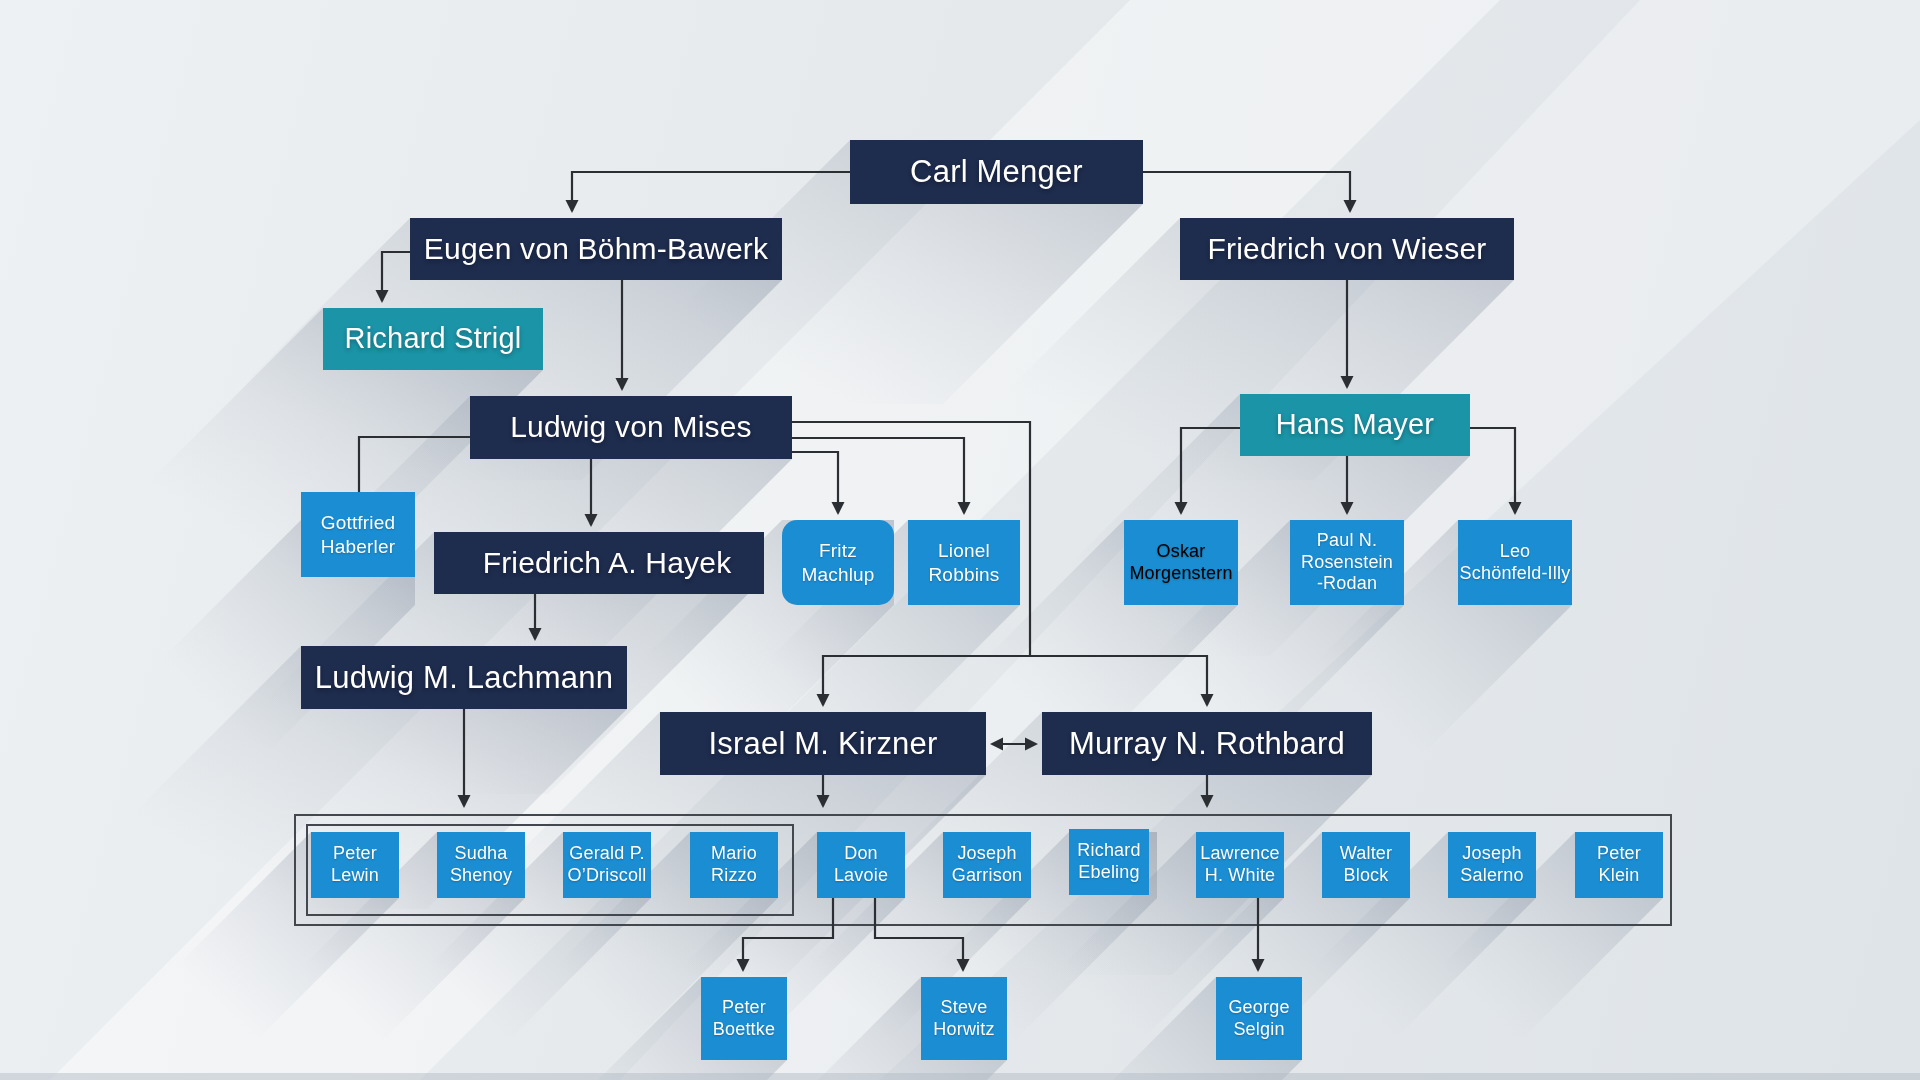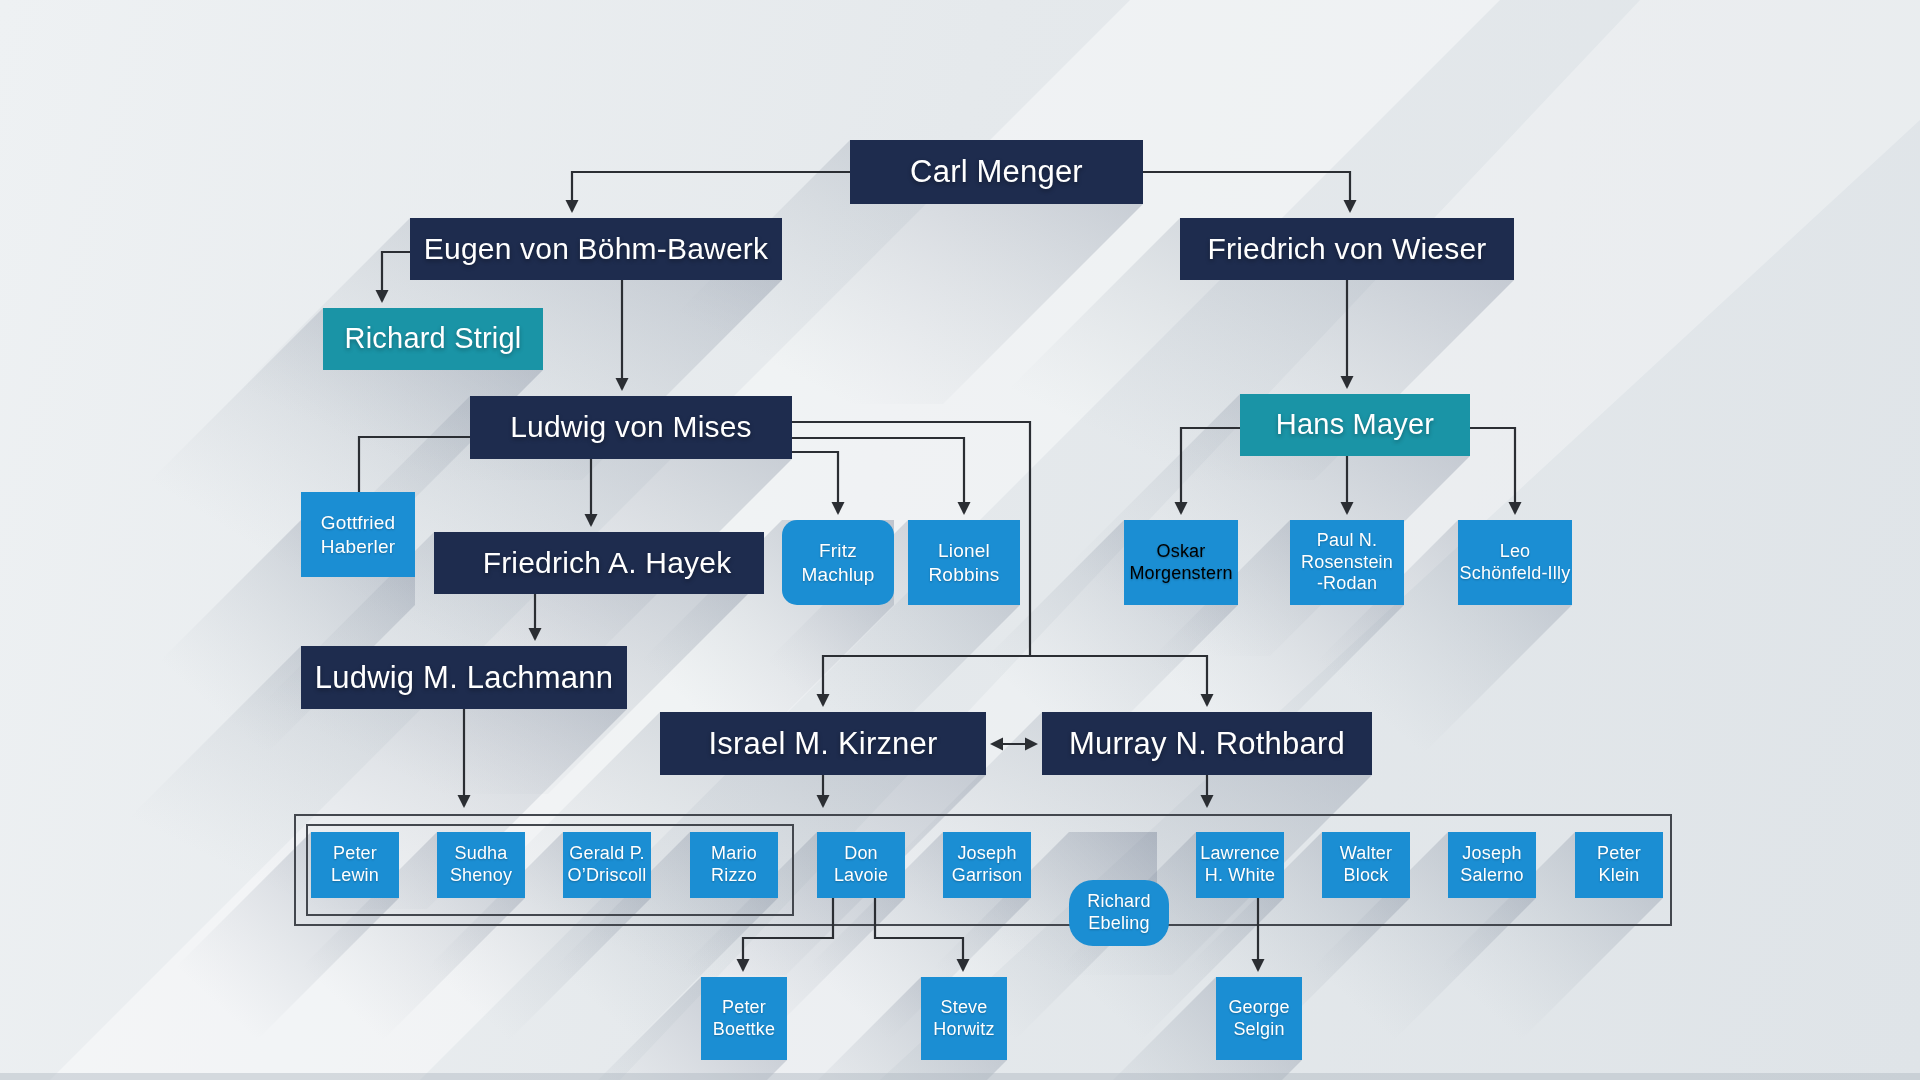--- a/index.html
+++ b/index.html
@@ -137,21 +137,21 @@
       <div class="node blue" style="left: 437px; top: 832px; width: 88px; height: 66px; font-size: 18px; background: rgb(27, 142, 211); color: rgb(255, 255, 255);">Sudha
 Shenoy</div>
       <div class="node blue" style="left: 563px; top: 832px; width: 88px; height: 66px; font-size: 18px; background: rgb(27, 142, 211); color: rgb(255, 255, 255);">Gerald P.
 O’Driscoll</div>
       <div class="node blue" style="left: 690px; top: 832px; width: 88px; height: 66px; font-size: 18px; background: rgb(27, 142, 211); color: rgb(255, 255, 255);">Mario
 Rizzo</div>
       <div class="node blue" style="left: 817px; top: 832px; width: 88px; height: 66px; font-size: 18px; background: rgb(27, 142, 211); color: rgb(255, 255, 255);">Don
 Lavoie</div>
       <div class="node blue" style="left: 943px; top: 832px; width: 88px; height: 66px; font-size: 18px; background: rgb(27, 142, 211); color: rgb(255, 255, 255);">Joseph
 Garrison</div>
-      <div class="node blue" style="left: 1069px; top: 880px; width: 100px; height: 66px; font-size: 18px; background: rgb(27, 142, 211); color: rgb(255, 255, 255); border-radius: 24px;">Richard
+      <div class="node blue" style="left: 1069px; top: 829px; width: 80px; height: 66px; font-size: 18px; background: rgb(27, 142, 211); color: rgb(255, 255, 255);">Richard
 Ebeling</div>
       <div class="node blue" style="left: 1196px; top: 832px; width: 88px; height: 66px; font-size: 18px; background: rgb(27, 142, 211); color: rgb(255, 255, 255);">Lawrence
 H. White</div>
       <div class="node blue" style="left: 1322px; top: 832px; width: 88px; height: 66px; font-size: 18px; background: rgb(27, 142, 211); color: rgb(255, 255, 255);">Walter
 Block</div>
       <div class="node blue" style="left: 1448px; top: 832px; width: 88px; height: 66px; font-size: 18px; background: rgb(27, 142, 211); color: rgb(255, 255, 255);">Joseph
 Salerno</div>
       <div class="node blue" style="left: 1575px; top: 832px; width: 88px; height: 66px; font-size: 18px; background: rgb(27, 142, 211); color: rgb(255, 255, 255);">Peter
 Klein</div>
       <div class="node blue" style="left: 701px; top: 977px; width: 86px; height: 83px; font-size: 18px; background: rgb(27, 142, 211); color: rgb(255, 255, 255);">Peter

